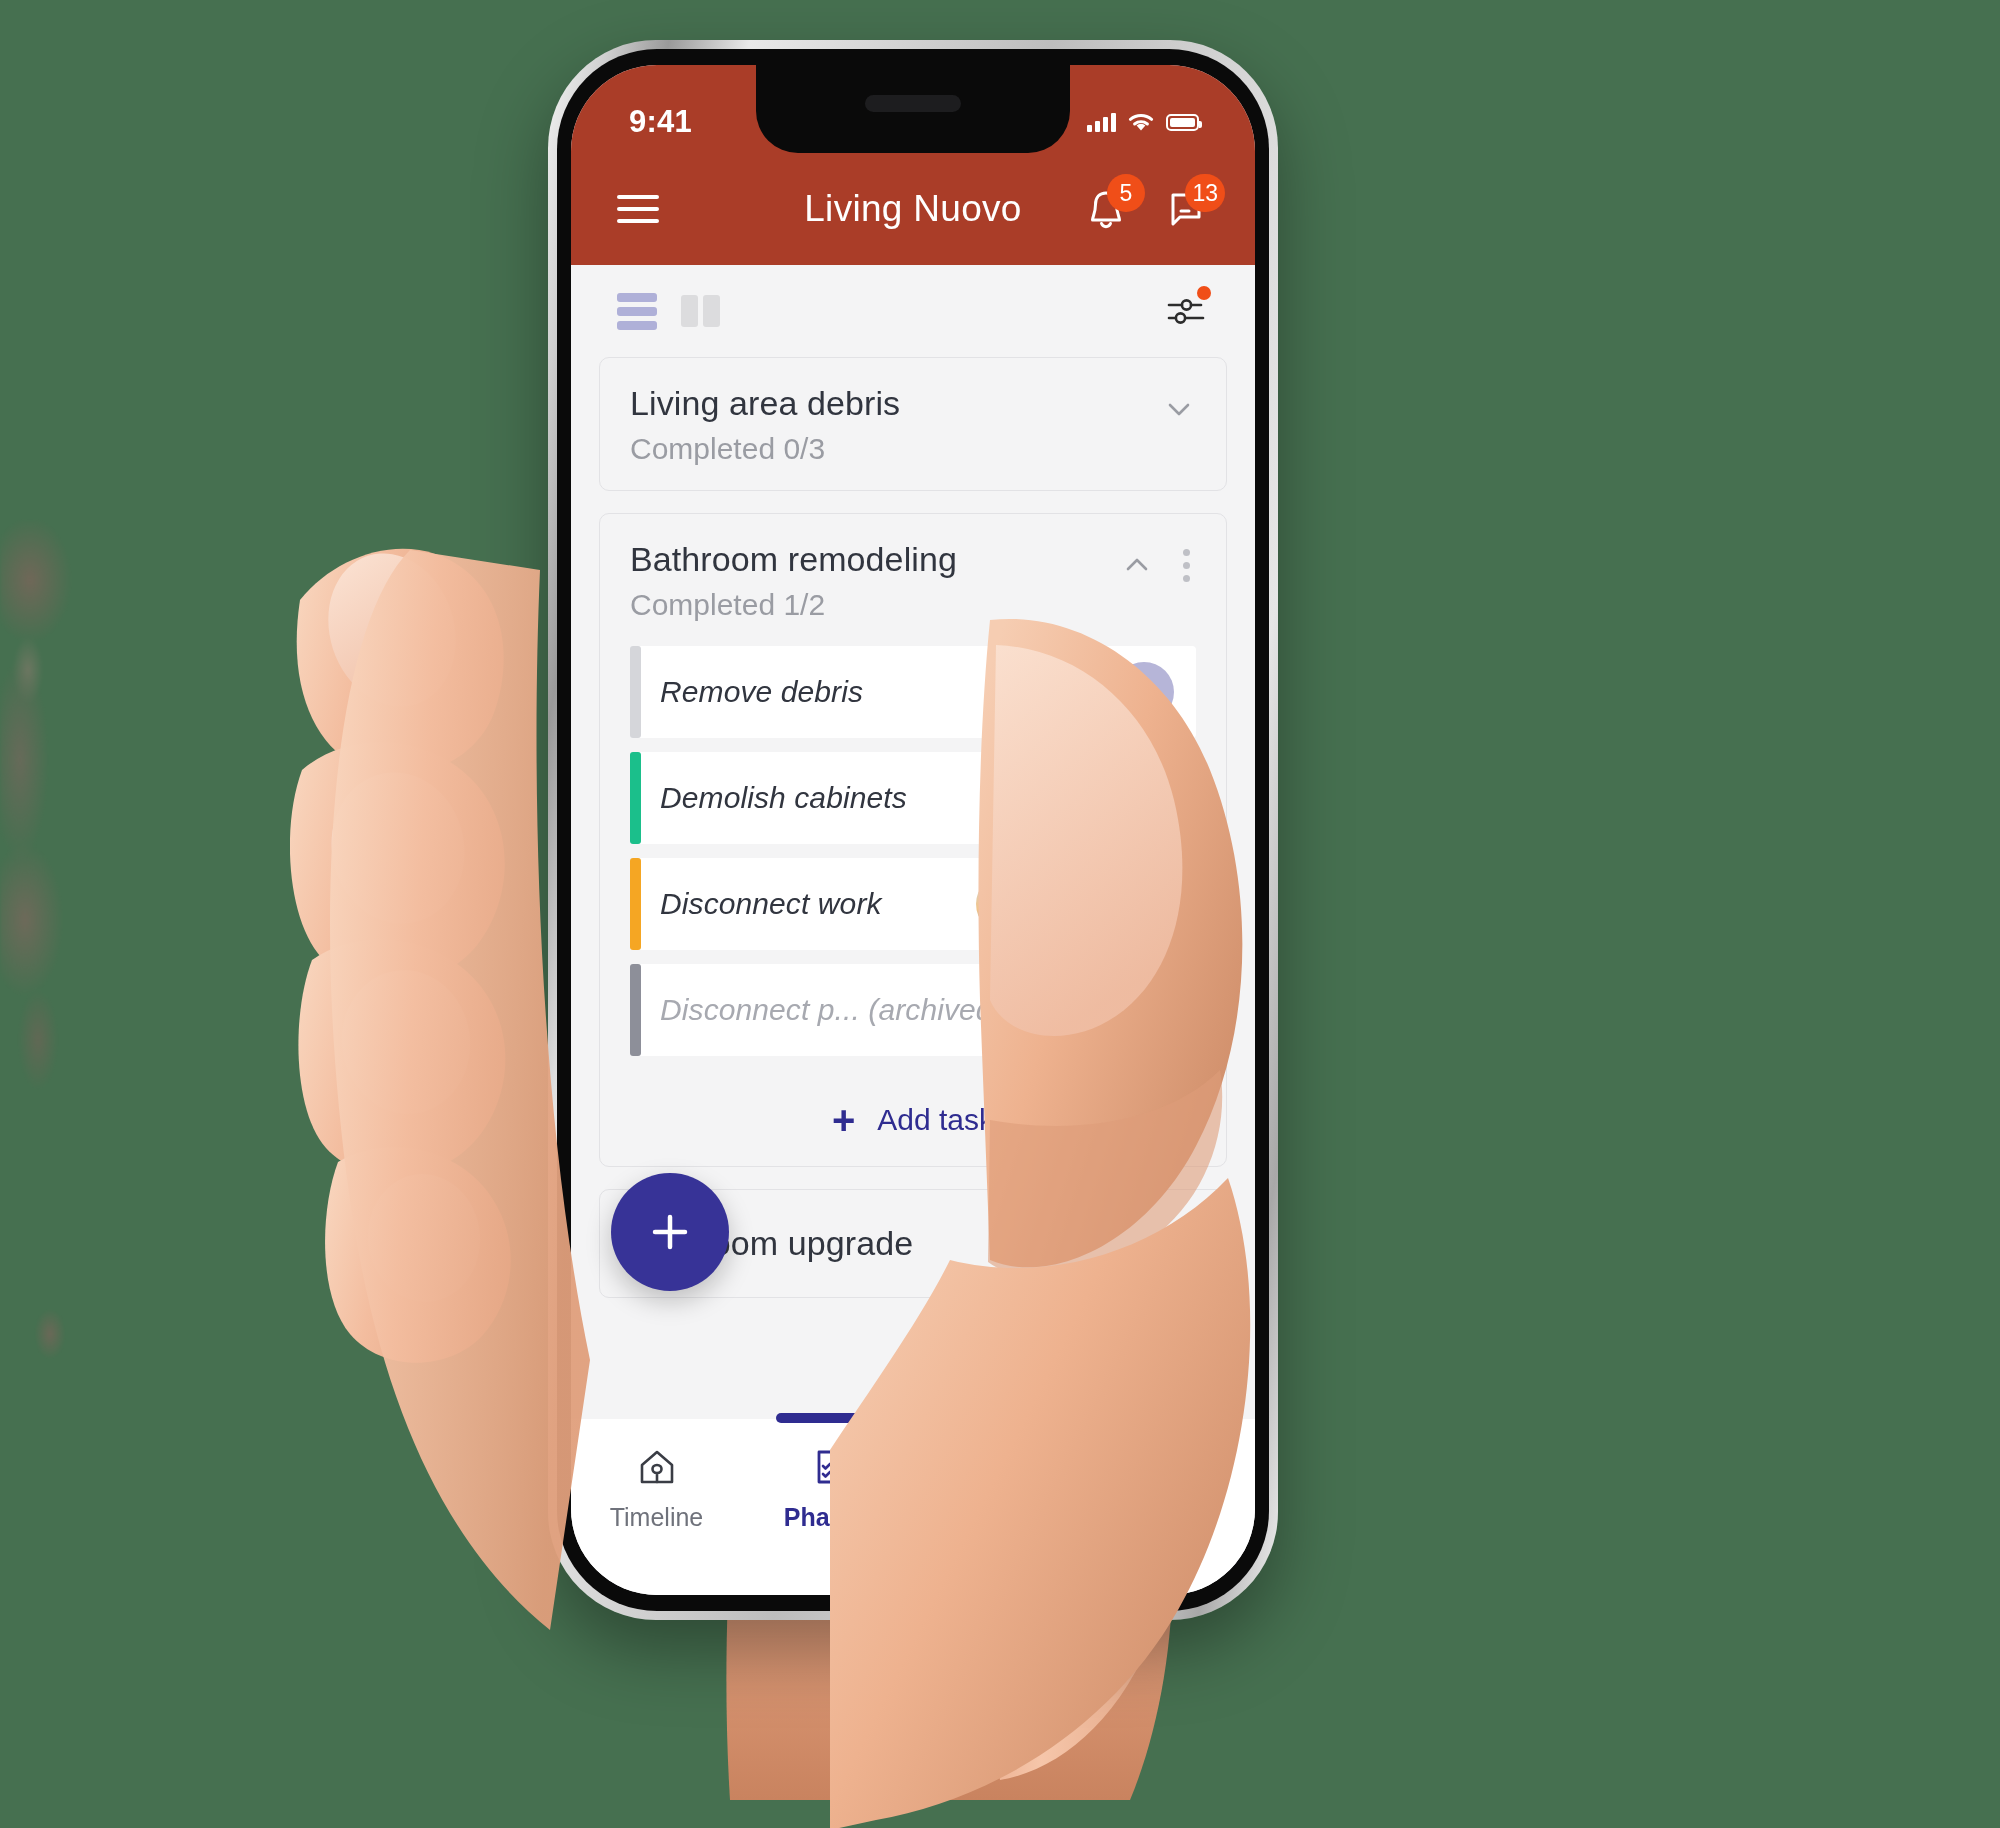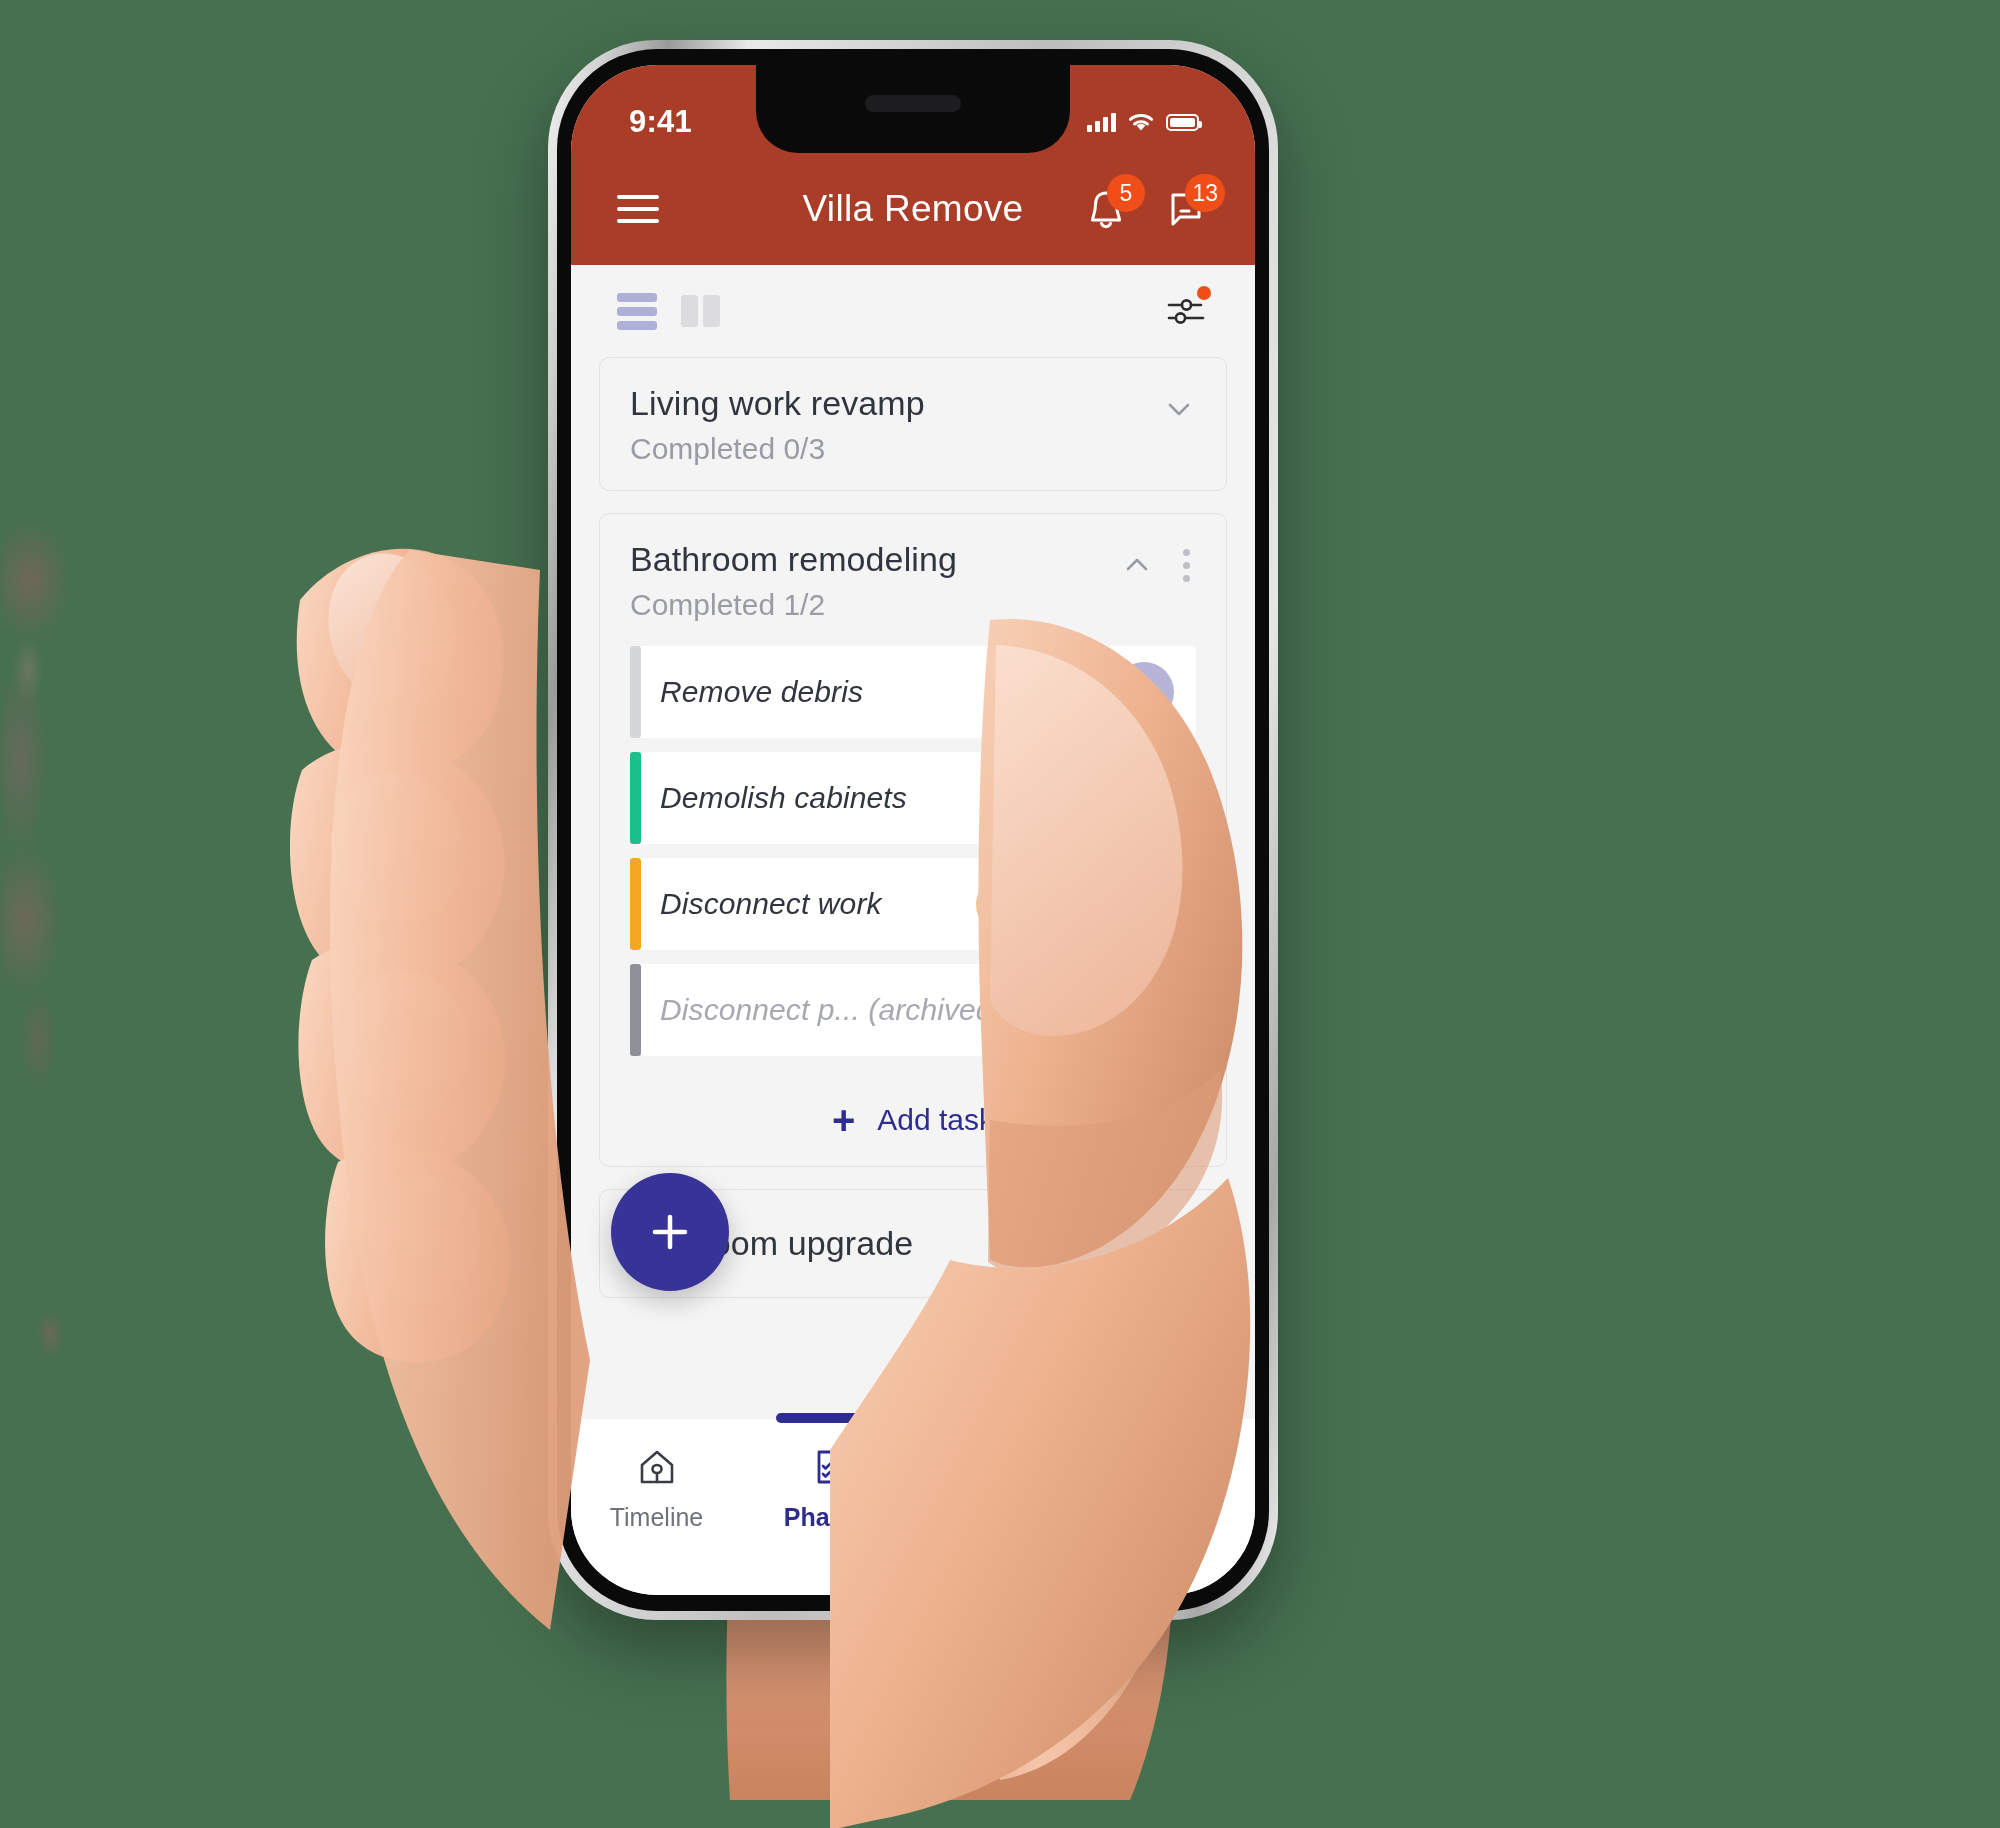--- a/index.html
+++ b/index.html
@@ -272,21 +272,21 @@
                 </span>
             </div>
           </div>
 
           <div class="navbar">
             <div class="hamburger">
               <span></span>
                 <span></span>
                 <span></span>
             </div>
-            <div class="apptitle">Villa Remove</div>
+            <div class="apptitle">Living Nuovo</div>
             <div class="appbar-actions">
 
               <div class="icon-btn">
                 <svg width="46" height="46" viewBox="0 0 46 46">
                   <path d="M23 7 C 16.5 7, 12.5 11.5, 12.5 18.5 C 12.5 27, 9.5 31, 9.5 34 L 36.5 34 C 36.5 31, 33.5 27, 33.5 18.5 C 33.5 11.5, 29.5 7, 23 7 Z" fill="none" stroke="#fff" stroke-width="3" stroke-linejoin="round"></path>
                   <path d="M18.5 37.5 a4.8 4.8 0 0 0 9 0" fill="none" stroke="#fff" stroke-width="3" stroke-linecap="round"></path>
                 </svg>
                 <span class="badge">5</span>
               </div>
 
@@ -327,21 +327,21 @@
               </svg>
               <span class="filter-dot"></span>
             </div>
           </div>
 
           <div class="cards">
 
             <div class="card">
               <div class="card-head">
                 <div class="card-titles">
-                  <div class="card-title">Living work revamp</div>
+                  <div class="card-title">Living area debris</div>
                   <div class="card-sub">Completed 0/3</div>
                 </div>
                 <div class="card-head-actions">
                   <svg class="chev" viewBox="0 0 34 34">
                     <path d="M8 13 L 17 22 L 26 13" fill="none" stroke="#9a9ca3" stroke-width="2.6" stroke-linecap="round" stroke-linejoin="round"></path>
                   </svg>
                 </div>
               </div>
             </div>
 

